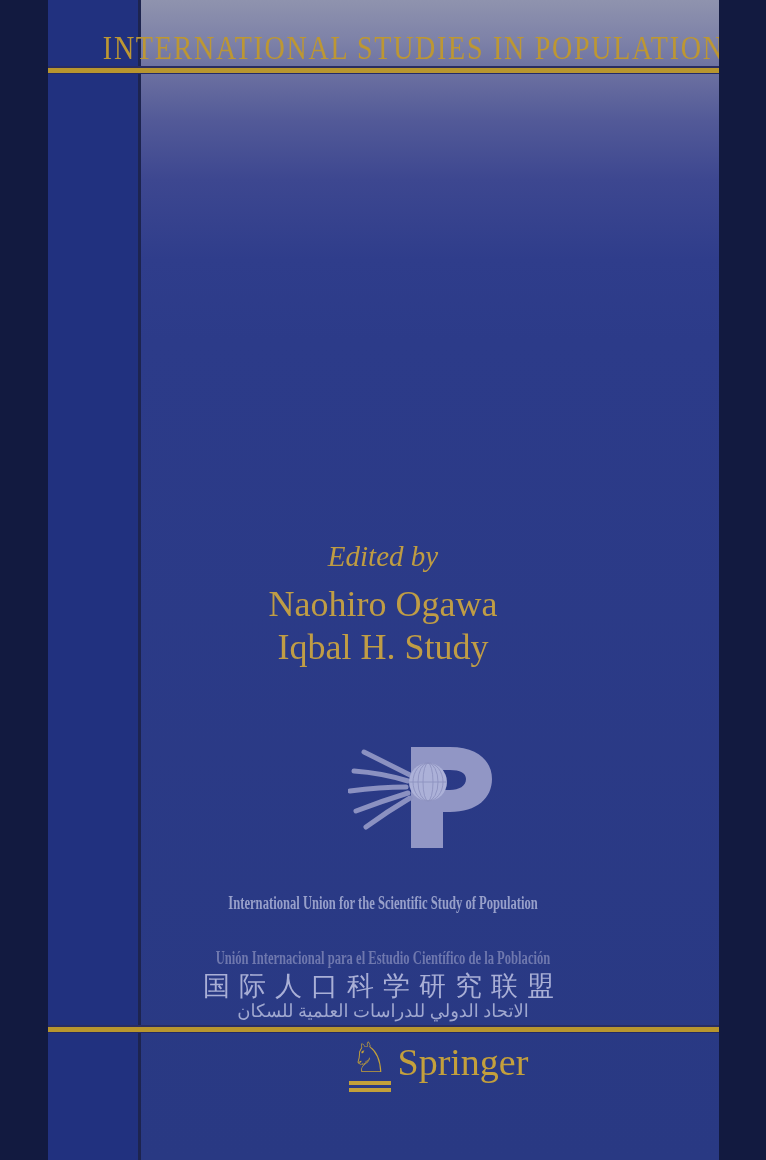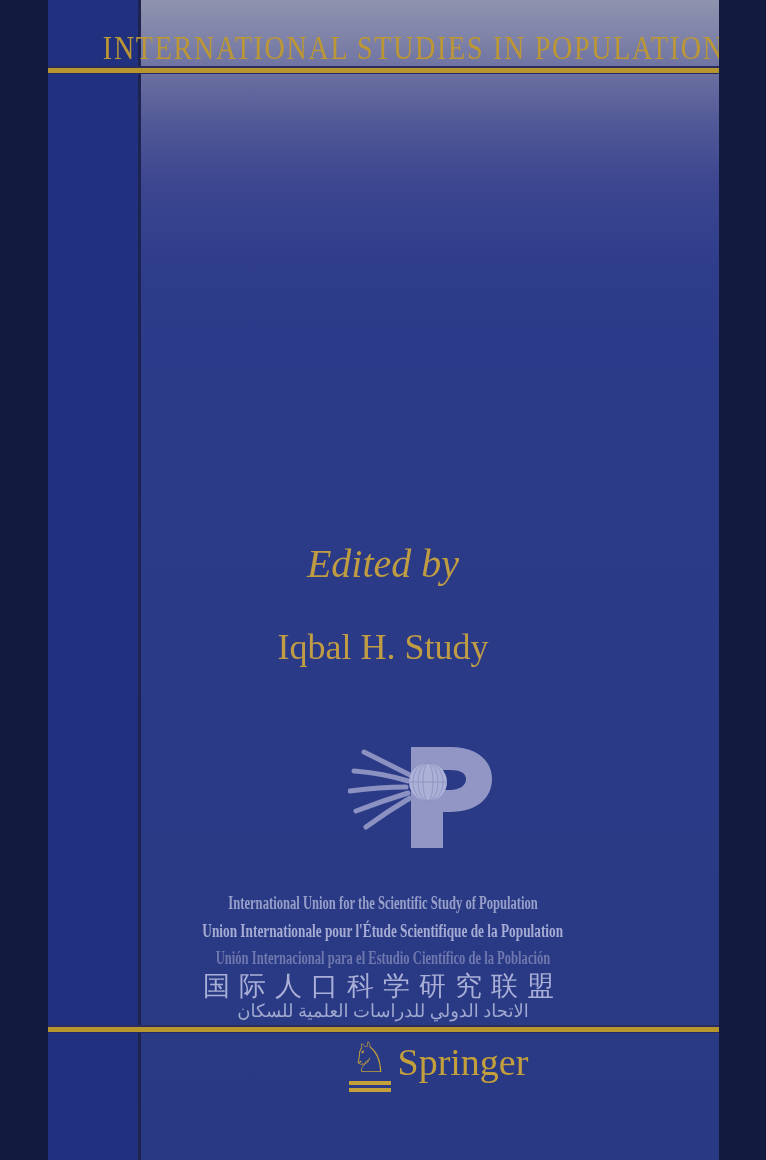--- a/index.html
+++ b/index.html
@@ -54,21 +54,21 @@
     display:inline-block;
     font-size:72px;
     transform:scaleX(0.8);
     transform-origin:center;
     text-shadow:0 0 1px rgba(255,255,255,0.35);
   }
   .edited-by{
     position:absolute;left:0;right:0;top:540px;
     text-align:center;
     font-style:italic;
-    font-size:40px;color:#bf9c42;
+    font-size:29px;color:#bf9c42;
   }
   .editor{
     position:absolute;left:0;right:0;
     text-align:center;
     font-size:36px;color:#c09d45;
     white-space:nowrap;
   }
   .editor-1{top:583px;}
   .editor-2{top:626px;}
   .iussp-logo{position:absolute;left:300px;top:735px;}
@@ -111,20 +111,21 @@
   <div class="panel"></div>
 
   <div class="series-title">
     <span class="squeeze">INTERNATIONAL STUDIES IN POPULATION</span>
   </div>
 
   <div class="rule rule-top"></div>
 
 
   <div class="edited-by">Edited by</div>
+  <div class="editor editor-1">Naohiro Ogawa</div>
   <div class="editor editor-2">Iqbal H. Study</div>
 
   <svg class="iussp-logo" width="156" height="126" viewBox="0 0 156 126" aria-hidden="true">
 
     <path fill="#9196c5" fill-rule="evenodd" d="M63,113 L63,12 L102,12 C131,12 144,27 144,44 C144,63 129,77 102,77 L95,77 L95,113 Z
              M95,35 L102,35 C112,35 118,38 118,44 C118,51 111,55 102,55 L95,55 Z"></path>
 
     <g stroke="#8b91c1" stroke-width="5" stroke-linecap="round" fill="none">
       <path d="M62,40 Q38,28 16,17"></path>
       <path d="M60,46 Q34,38 6,36"></path>
@@ -140,23 +141,20 @@
         <ellipse cx="80" cy="47" rx="10" ry="19"></ellipse>
         <ellipse cx="80" cy="47" rx="15" ry="19"></ellipse>
         <line x1="61" y1="47" x2="99" y2="47"></line>
       </g>
     </g>
   </svg>
 
   <div class="union-line union-en">
     <span class="squeeze">International Union for the Scientific Study of Population</span>
   </div>
-  <div class="union-line union-fr">
-    <span class="squeeze">Union Internationale pour l'Étude Scientifique de la Population</span>
-  </div>
   <div class="union-line union-zh">
     <span class="squeeze">国际人口科学研究联盟</span>
   </div>
   <div class="union-line union-es">
     <span class="squeeze">Unión Internacional para el Estudio Científico de la Población</span>
   </div>
   <div class="union-line union-ar" dir="rtl">
     <span class="squeeze">الاتحاد الدولي للدراسات العلمية للسكان</span>
   </div>
 

